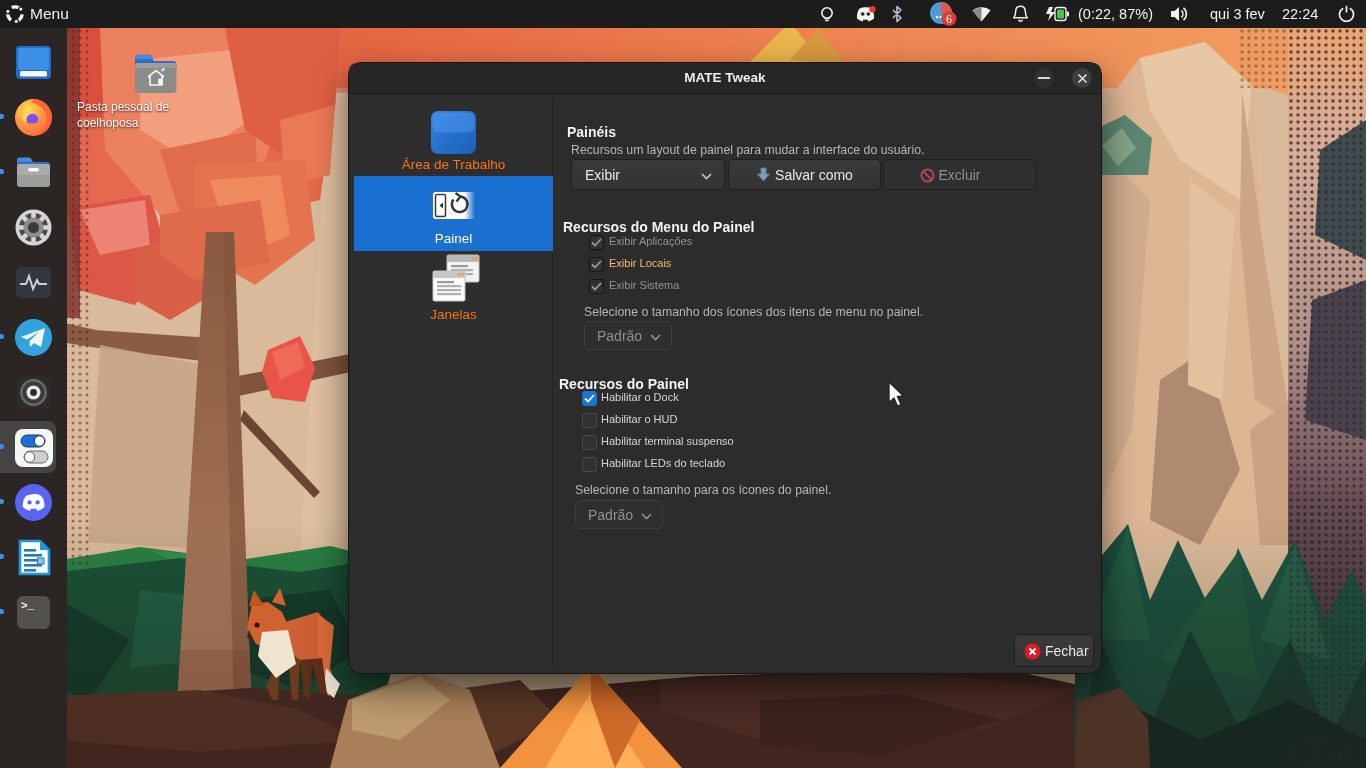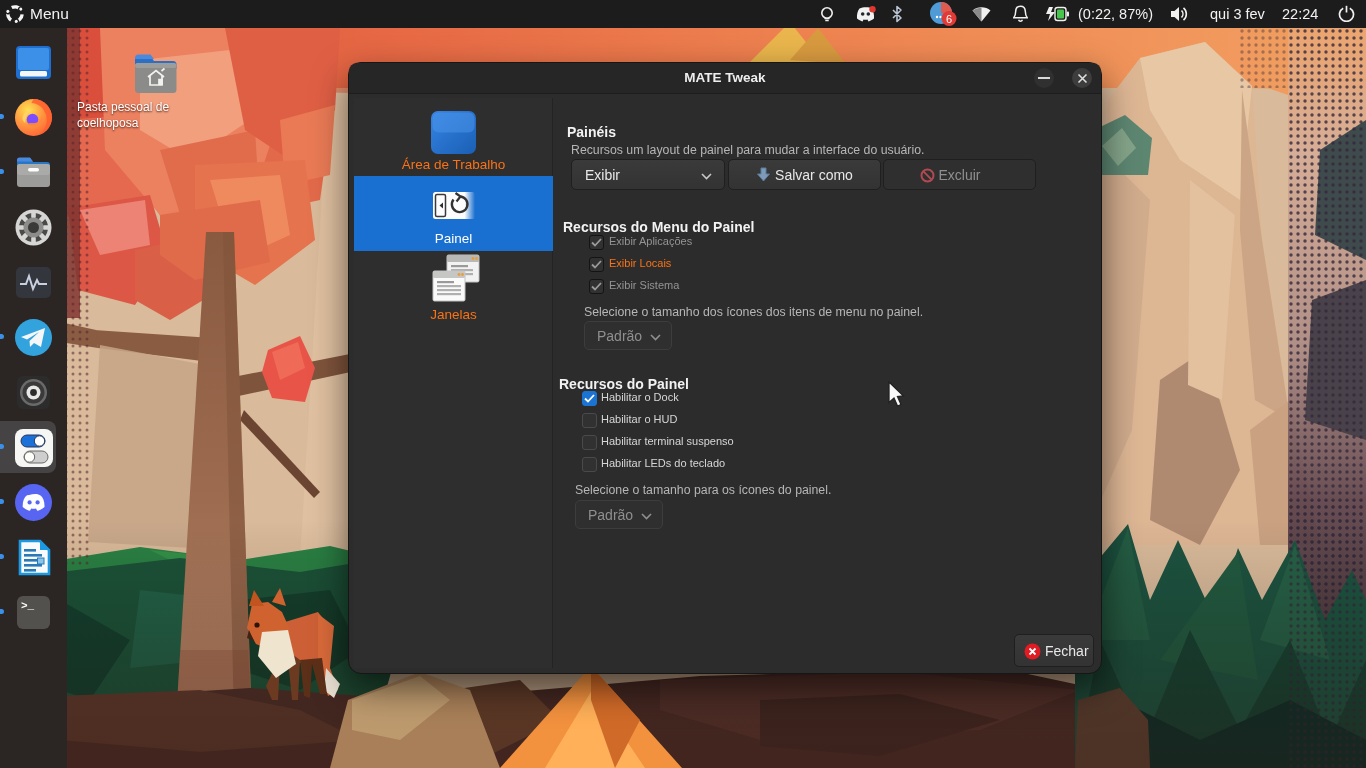--- a/index.html
+++ b/index.html
@@ -277,21 +277,21 @@
     <div class="h" style="left:214px;top:146px">Recursos do Menu do Painel</div>
     <div class="cbx" style="left:240px;top:172px;border-color:#141414"></div>
     <svg class="abs" style="left:242px;top:175px" width="11" height="9" viewBox="0 0 11 9">
         <path d="M1 4.5 L4 7.5 L10 1" fill="none" stroke="#9a9a9a" stroke-width="1.8"></path>
       </svg>
     <div class="cbrow" style="left:260px;top:172px;color:#949494">Exibir Aplicações</div>
     <div class="cbx" style="left:240px;top:194px;border-color:#141414"></div>
     <svg class="abs" style="left:242px;top:197px" width="11" height="9" viewBox="0 0 11 9">
         <path d="M1 4.5 L4 7.5 L10 1" fill="none" stroke="#9a9a9a" stroke-width="1.8"></path>
       </svg>
-    <div class="cbrow" style="left:260px;top:194px;color:#f97316">Exibir Locais</div>
+    <div class="cbrow" style="left:260px;top:194px;color:#fdba74">Exibir Locais</div>
     <div class="cbx" style="left:240px;top:216px;border-color:#141414"></div>
     <svg class="abs" style="left:242px;top:219px" width="11" height="9" viewBox="0 0 11 9">
         <path d="M1 4.5 L4 7.5 L10 1" fill="none" stroke="#9a9a9a" stroke-width="1.8"></path>
       </svg>
     <div class="cbrow" style="left:260px;top:216px;color:#949494">Exibir Sistema</div>
     <div class="cap" style="left:235px;top:242px">Selecione o tamanho dos ícones dos itens de menu no painel.</div>
     <div class="btn dis" style="left:235px;top:258px;width:88px;height:29px;background:#2f2f2f;border-color:#3d3d3d">
       <span style="position:absolute;left:12px;top:6px">Padrão</span>
       <svg class="abs" style="right:10px;top:12px" width="11" height="7" viewBox="0 0 11 7">
         <path d="M1 1 L5.5 5.5 L10 1" fill="none" stroke="#8f8f8f" stroke-width="1.6"></path>

